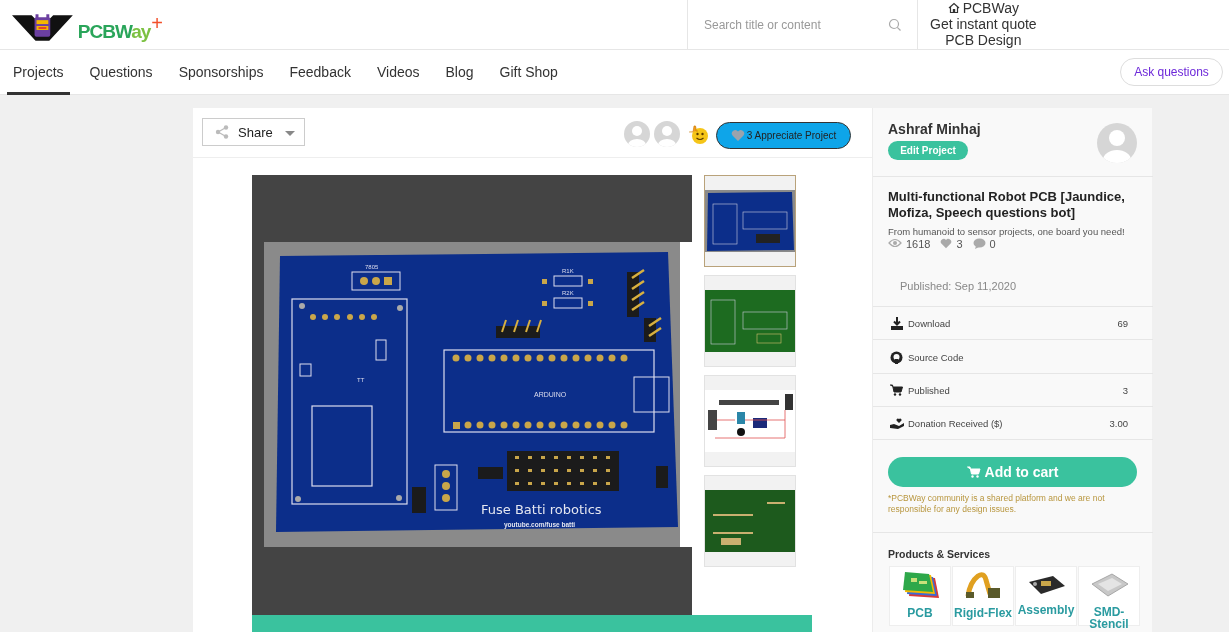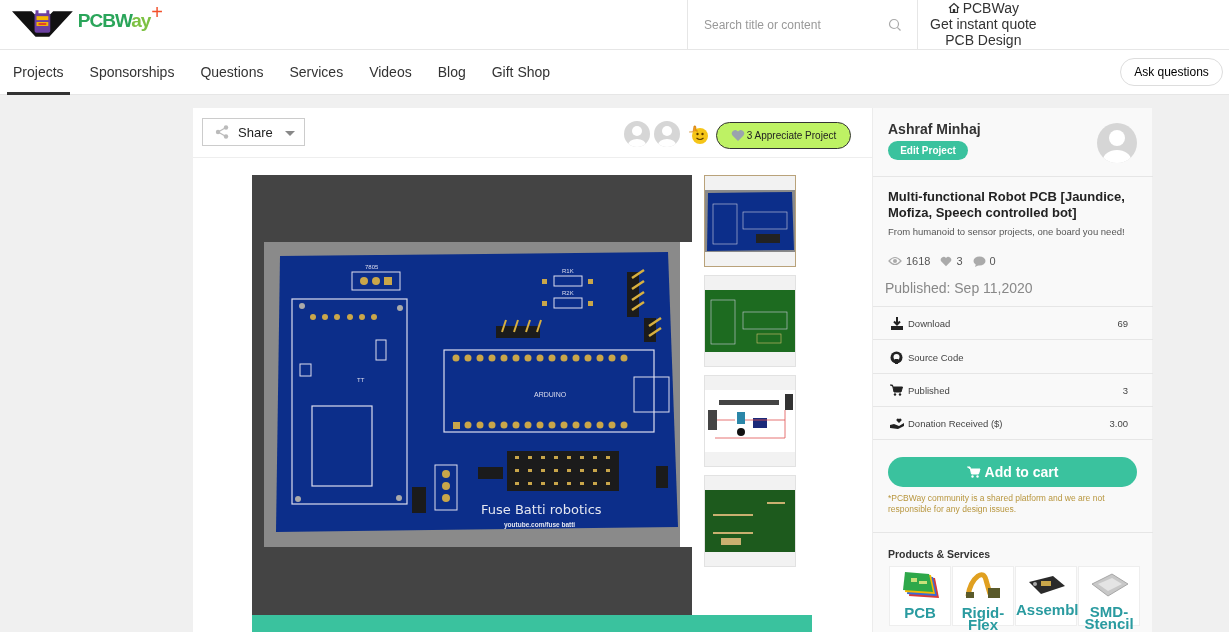--- a/index.html
+++ b/index.html
@@ -1,93 +1,93 @@
 <!DOCTYPE html>
 <html><head>
 <meta charset="utf-8">
 <style>
   * { box-sizing: border-box; margin: 0; padding: 0; }
   html, body { width: 1229px; height: 632px; overflow: hidden; }
   body { font-family: "Liberation Sans", sans-serif; background: #f0f0f0; color: #333; position: relative; }
 
   
   .topbar { position: absolute; left: 0; top: 0; width: 1229px; height: 50px; background: #fff; border-bottom: 1px solid #e6e6e6; }
-  .logo { position: absolute; left: 12px; top: 9px; width: 150px; height: 34px; display: flex; align-items: flex-start; }
+  .logo { position: absolute; left: 12px; top: 9px; width: 150px; height: 34px; display: flex; align-items: flex-end; }
   .logo svg { display: block; }
   .brand { font-size: 19px; font-weight: bold; letter-spacing: -1px; margin-left: 5px; }
   .brand .pcb { color: #2aa55a; }
   .brand .way { color: #7cc142; }
   .brand .plus { color: #f2502a; font-size: 20px; position: relative; top: -8px; margin-left: 1px; font-weight: normal; }
 
   .search { position: absolute; left: 687px; top: 0; width: 231px; height: 50px; border-left: 1px solid #e6e6e6; border-right: 1px solid #e6e6e6; }
   .search input { position: absolute; left: 16px; top: 16px; width: 180px; height: 18px; border: none; outline: none; font-family: "Liberation Sans", sans-serif; font-size: 12px; color: #999; background: transparent; }
   .search input::placeholder { color: #999; }
   .search .sicon { position: absolute; left: 200px; top: 18px; width: 14px; height: 14px; }
 
   .topnav { position: absolute; left: 930px; top: 0; height: 50px; display: flex; align-items: center; flex-direction: column; }
   .topnav a { font-size: 14px; color: #333; text-decoration: none; margin-right: 22px; display: flex; align-items: center; }
   .topnav a svg { margin-right: 3px; }
 
   
   .subnav { position: absolute; left: 0; top: 50px; width: 1229px; height: 45px; background: #fff; border-bottom: 1px solid #e6e6e6; }
   .tabs { position: absolute; left: 7px; top: 0; height: 45px; display: flex; justify-content: center; }
   .tab { font-size: 14px; color: #333; padding: 0 6px; margin-right: 14px; height: 45px; line-height: 44px; cursor: pointer; position: relative; }
   .tab.active::after { content: ""; position: absolute; left: 0; right: 0; bottom: 0; height: 3px; background: #333; }
-  .ask-btn { position: absolute; left: 1120px; top: 8px; width: 103px; height: 28px; border: 1px solid #ddd; border-radius: 14px; background: #fff; font-family: "Liberation Sans", sans-serif; font-size: 12px; color: #000000; }
+  .ask-btn { position: absolute; left: 1120px; top: 8px; width: 103px; height: 28px; border: 1px solid #ddd; border-radius: 14px; background: #fff; font-family: "Liberation Sans", sans-serif; font-size: 12px; color: #6d28d9; }
 
   
   .main { position: absolute; left: 193px; top: 108px; width: 679px; height: 524px; background: #fff; }
   .main-head { position: absolute; left: 0; top: 0; width: 679px; height: 50px; border-bottom: 1px solid #eee; padding-left: 24px; }
   .share { position: absolute; left: 9px; top: 10px; width: 103px; height: 28px; border: 1px solid #ccc; background: #fff; display: flex; align-items: center; cursor: pointer; }
   .share .share-ic { margin-left: 12px; }
   .share .share-lbl { font-size: 13px; color: #222; margin-left: 9px; }
   .share .caret { position: absolute; right: 9px; top: 12px; width: 0; height: 0; border-left: 5px solid transparent; border-right: 5px solid transparent; border-top: 5px solid #888; }
 
   .avatars { position: absolute; left: 431px; top: 13px; display: flex; align-items: center; }
   .av { width: 26px; height: 26px; border-radius: 50%; background: #d6d6d6; margin-right: 4px; position: relative; overflow: hidden; }
   .emoji { width: 24px; height: 24px; margin-left: 2px; }
-  .appreciate { position: absolute; left: 523px; top: 14px; width: 135px; height: 27px; border: 1px solid #333; border-radius: 14px; background: #bef264; display: flex; align-items: center; justify-content: center; font-family: "Liberation Sans", sans-serif; font-size: 10px; color: #222; cursor: pointer; }
+  .appreciate { position: absolute; left: 523px; top: 14px; width: 135px; height: 27px; border: 1px solid #333; border-radius: 14px; background: #0ea5e9; display: flex; align-items: center; justify-content: center; font-family: "Liberation Sans", sans-serif; font-size: 10px; color: #222; cursor: pointer; }
   .appreciate svg { margin-right: 2px; }
 
   .viewer { position: absolute; left: 59px; top: 67px; width: 440px; height: 440px; background: #444; }
   .pcb-frame { position: absolute; left: 12px; top: 67px; width: 464px; height: 305px; background: #ffffff; }
 
   .thumbs { position: absolute; left: 511px; top: 67px; width: 92px; }
   .thumb { width: 92px; height: 92px; background: #f2f2f2; border: 1px solid #e2e2e2; margin-bottom: 8px; position: relative; cursor: pointer; }
   .thumb.active { border: 1px solid #b9a27a; }
   .thumb .img { position: absolute; left: 0; top: 14px; width: 90px; height: 62px; }
 
   .green-bar { position: absolute; left: 59px; top: 507px; width: 560px; height: 17px; background: #3ac29e; }
 
   
   .side { position: absolute; left: 872px; top: 108px; width: 280px; height: 524px; background: #f9f9f9; border-left: 1px solid #ececec; }
   .author { position: absolute; left: 15px; top: 13px; font-size: 14px; font-weight: bold; color: #333; }
   .edit-btn { position: absolute; left: 15px; top: 33px; width: 80px; height: 19px; border-radius: 10px; background: #3ac29e; color: #fff; border: none; font-family: "Liberation Sans", sans-serif; font-size: 10px; font-weight: bold; }
   .author-av { position: absolute; left: 224px; top: 15px; width: 40px; height: 40px; border-radius: 50%; background: #d6d6d6; overflow: hidden; }
   .sep { position: absolute; left: 0; width: 280px; height: 1px; background: #e6e6e6; }
   .ptitle { position: absolute; left: 15px; top: 81px; width: 255px; font-size: 13px; font-weight: bold; color: #222; line-height: 16px; }
   .pdesc { position: absolute; left: 15px; top: 118px; width: 255px; font-size: 9.5px; color: #555; line-height: 11px; }
-  .stats { position: absolute; left: 15px; top: 147px; display: flex; align-items: center; font-size: 11px; color: #555; }
+  .stats { position: absolute; left: 15px; top: 130px; display: flex; font-size: 11px; color: #555; }
   .stats span.num { margin: 0 10px 0 4px; }
-  .published { position: absolute; left: 12px; top: 172px; font-size: 14px; color: #888; }
+  .published { position: absolute; left: 27px; top: 172px; font-size: 11px; color: #888; }
 
   .row { position: absolute; left: 0; width: 280px; height: 33px; display: flex; align-items: center; border-bottom: 1px solid #e6e6e6; font-size: 9.5px; color: #444; }
   .row .ic { position: absolute; left: 17px; }
   .row .lbl { position: absolute; left: 35px; }
   .row .val { position: absolute; right: 25px; }
 
   .cart-btn { position: absolute; left: 15px; top: 349px; width: 249px; height: 30px; border-radius: 15px; background: #3ac29e; color: #fff; border: none; font-family: "Liberation Sans", sans-serif; font-size: 14px; font-weight: bold; display: flex; align-items: center; justify-content: center; cursor: pointer; }
   .cart-btn svg { margin-right: 4px; }
   .disclaimer { position: absolute; left: 15px; top: 385px; width: 255px; font-size: 8.5px; color: #b8963e; line-height: 11px; }
 
   .ps-title { position: absolute; left: 15px; top: 440px; font-size: 10.5px; font-weight: bold; color: #333; }
   .ps-grid { position: absolute; left: 16px; top: 458px; display: flex; }
   .ps-item { width: 62px; height: 60px; background: #fff; border: 1px solid #eee; margin-right: 1px; position: relative; cursor: pointer; }
   .ps-item .pimg { position: absolute; left: 11px; top: 5px; width: 40px; height: 28px; }
-  .ps-item .plbl { position: absolute; left: 0; width: 100%; text-align: center; font-size: 15px; font-weight: bold; color: #2a9ba0; line-height: 12px; }
+  .ps-item .plbl { position: absolute; left: 0; width: 100%; text-align: center; font-size: 12px; font-weight: bold; color: #2a9ba0; line-height: 12px; }
 </style>
 </head>
 <body>
 
 <div class="topbar">
   <div class="logo">
     <svg width="62" height="30" viewBox="0 0 62 30">
       <polygon points="0,2 20,2 24,6 38,6 42,2 62,2 38,28 24,28" fill="#111"></polygon>
       <rect x="23" y="4" width="16" height="20" rx="2" fill="#6b3fa0"></rect>
       <rect x="25" y="7" width="12" height="4" fill="#f5b800"></rect>
@@ -120,23 +120,23 @@
       </a>
     <a>
         <span>PCB Design</span>
       </a>
   </div>
 </div>
 
 <div class="subnav">
   <div class="tabs">
     <div class="tab active">Projects</div>
+    <div class="tab">Questions</div>
     <div class="tab">Sponsorships</div>
-    <div class="tab">Questions</div>
-    <div class="tab">Services</div>
+    <div class="tab">Feedback</div>
     <div class="tab">Videos</div>
     <div class="tab">Blog</div>
     <div class="tab">Gift Shop</div>
   </div>
   <button class="ask-btn">Ask questions</button>
 </div>
 
 <div class="main">
   <div class="main-head">
     <div class="share">
@@ -375,21 +375,21 @@
   <div class="author">Ashraf Minhaj</div>
   <button class="edit-btn">Edit Project</button>
   <div class="author-av">
     <svg width="40" height="40" viewBox="0 0 40 40">
         <circle cx="20" cy="15" r="8" fill="#fff"></circle>
         <ellipse cx="20" cy="37" rx="14" ry="10" fill="#fff"></ellipse>
       </svg>
   </div>
   <div class="sep" style="top:68px"></div>
 
-  <div class="ptitle">Multi-functional Robot PCB [Jaundice, Mofiza, Speech controlled bot]</div>
+  <div class="ptitle">Multi-functional Robot PCB [Jaundice, Mofiza, Speech questions bot]</div>
   <div class="pdesc">From humanoid to sensor projects, one board you need!</div>
   <div class="stats">
     <svg width="14" height="10" viewBox="0 0 14 10">
         <path d="M1 5 Q7 -2 13 5 Q7 12 1 5 Z" fill="none" stroke="#aaa" stroke-width="1.2"></path>
         <circle cx="7" cy="5" r="2" fill="#aaa"></circle>
       </svg>
     <span class="num">1618</span>
     <svg width="12" height="11" viewBox="0 0 14 13">
         <path d="M7 12 L1.5 6.5 A3.2 3.2 0 0 1 7 2.5 A3.2 3.2 0 0 1 12.5 6.5 Z" fill="#aaa"></path>
       </svg>

